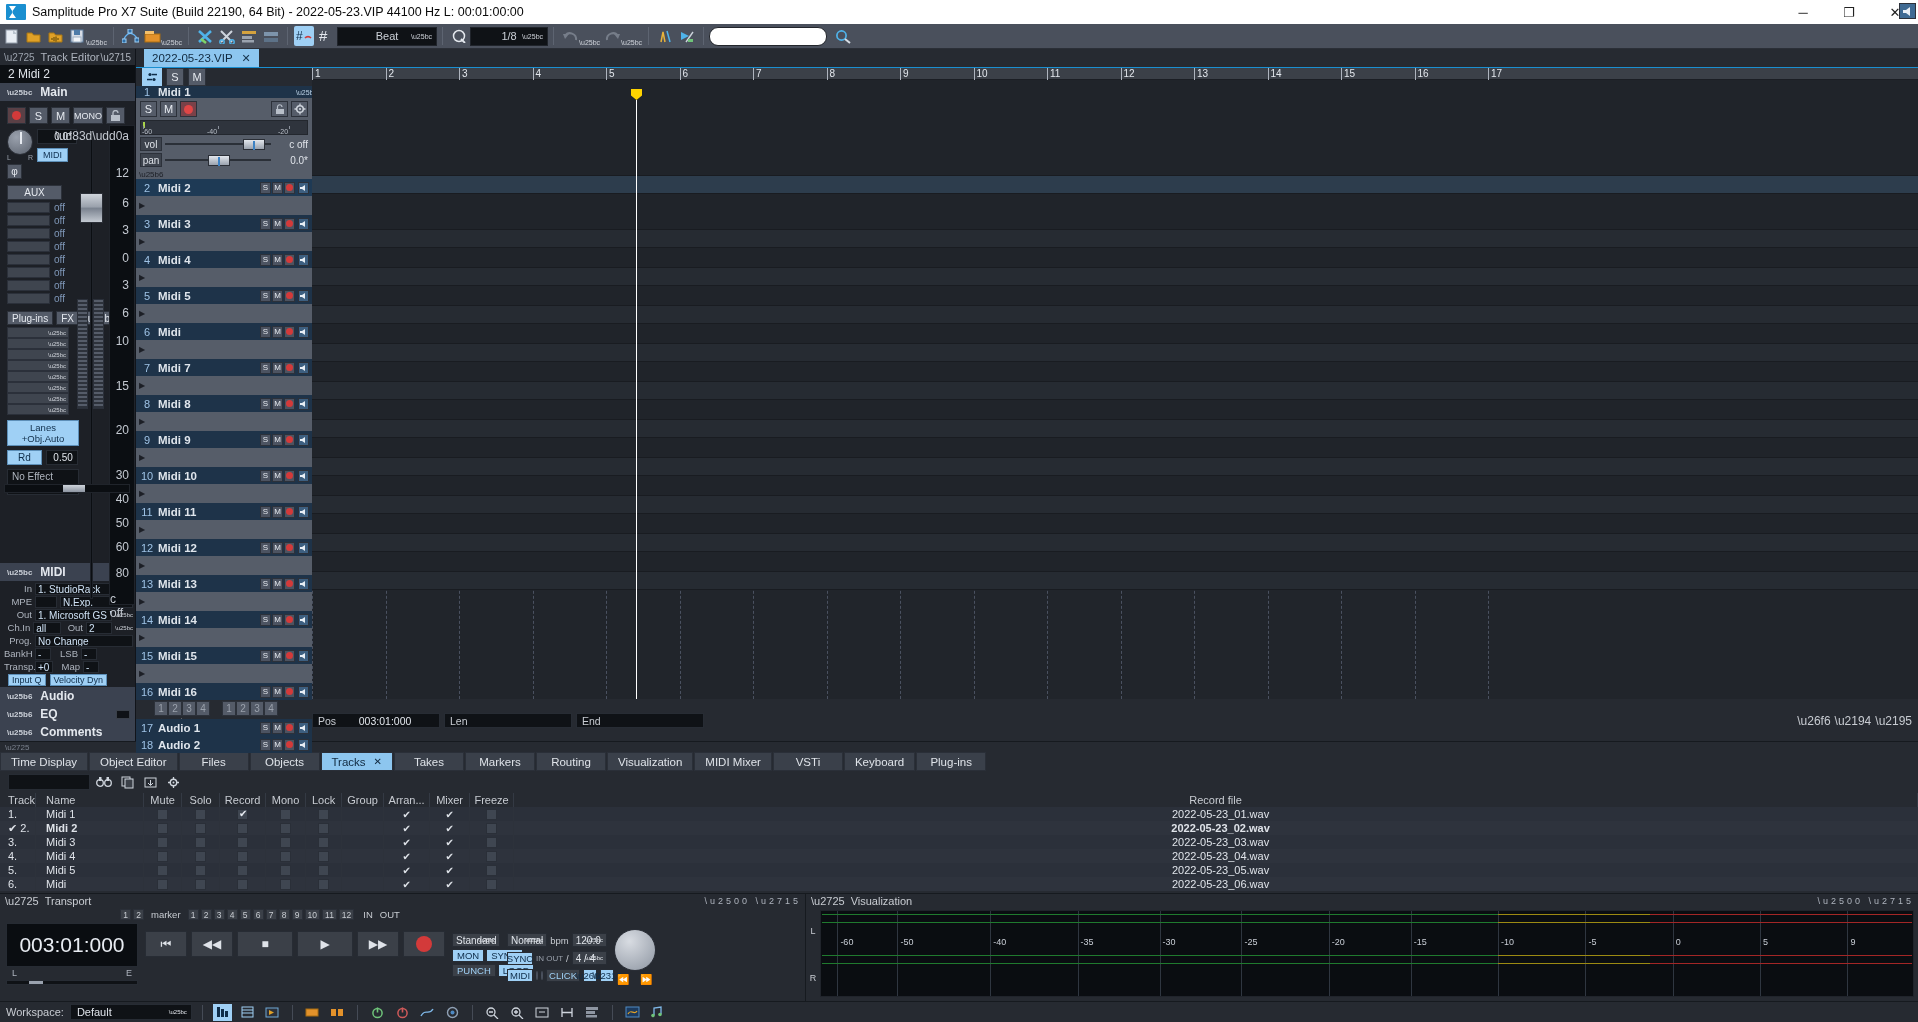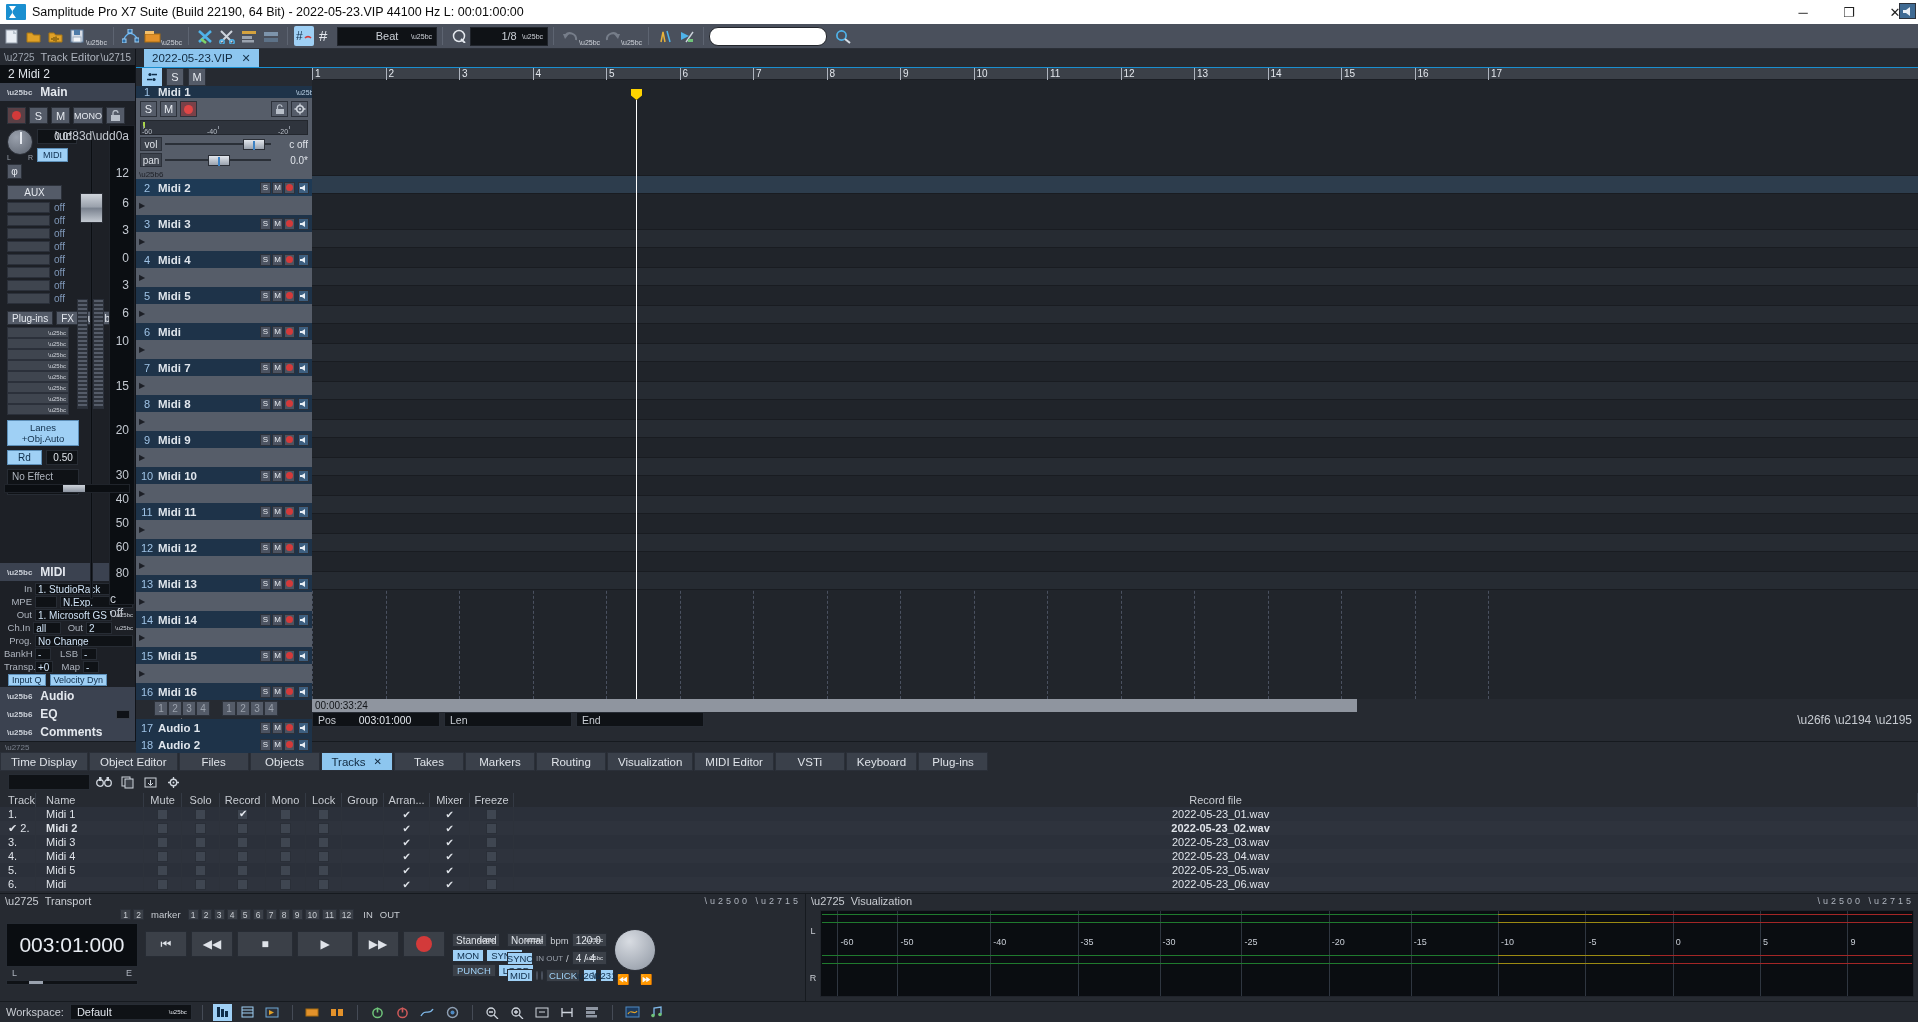--- a/index.html
+++ b/index.html
@@ -156,21 +156,21 @@
   .arrbot{ height:42px; background:#262a31; display:flex; align-items:flex-start; flex:0 0 42px; }
   .setupz{ width:176px; flex:0 0 176px; display:flex; gap:12px; padding:2px 0 0 18px;}
   .nbtns{ display:flex; flex-direction:column; align-items:center;}
   .nbtns .r{ display:flex; }
   .nbtns .n{ width:14px;height:15px;background:#545b68;border:1px solid #2c313a;display:flex;align-items:center;justify-content:center;font-size:10px;color:#9aa1ac;}
   .nbtns .lb{ font-size:10px; color:#c8ccd2; margin-top:1px;}
   .posbar{ flex:1 1 auto; padding-right:6px;}
   .scrollt{ height:13px; background:#8f959f; position:relative; }
   .scrollt .tc{ position:absolute; left:3px; top:0; font-size:10px; color:#121519; line-height:13px;}
   .scrollt .rt{ position:absolute; right:0; top:0; bottom:0; width:555px; background:#262a31;}
-  .posrow{ display:flex; gap:4px; margin-top:0; align-items:center;}
+  .posrow{ display:flex; gap:4px; margin-top:14px; align-items:center;}
   .posfield{ height:15px; background:#0f1216; border:1px solid #272c34; display:flex; align-items:center; font-size:10.5px; color:#e3e7ed; padding:0 5px; }
   .posfield .k{ color:#c8ccd2; }
   .posfield .v{ flex:1; text-align:center; }
 
   
   .dock{ flex:0 0 152px; background:#262a31; display:flex; flex-direction:column; border-top:1px solid #161a1f;}
   .dockgrip{ height:10px; display:flex; align-items:center; padding-left:5px; color:#7b828e; font-size:8px;}
   .docktabs{ height:19px; display:flex; align-items:center; gap:1px; }
   .dtab{ height:19px; min-width:70px; background:#3a404a; border:1px solid #2a2f38; color:#dfe3e9; font-size:11.5px;
          display:flex; align-items:center; justify-content:center; gap:8px; padding:0 10px;}
@@ -1089,24 +1089,20 @@
             <div class="r">
               <div class="n">1</div>
               <div class="n">2</div>
               <div class="n">3</div>
               <div class="n">4</div>
             </div>
             <div class="lb">zoom</div>
           </div>
         </div>
         <div class="posbar">
-          <div class="scrollt">
-            <span class="tc">00:00:33:24</span>
-            <span class="rt"></span>
-          </div>
           <div class="posrow">
             <div class="posfield" style="width:128px;">
               <span class="k">Pos</span>
               <span class="v">003:01:000</span>
             </div>
             <div class="posfield" style="width:128px;">
               <span class="k">Len</span>
               <span class="v"></span>
             </div>
             <div class="posfield" style="width:128px;">
@@ -1148,21 +1144,21 @@
         <div class="dtab">
           <span>Markers</span>
         </div>
         <div class="dtab">
           <span>Routing</span>
         </div>
         <div class="dtab">
           <span>Visualization</span>
         </div>
         <div class="dtab">
-          <span>MIDI Editor</span>
+          <span>MIDI Mixer</span>
         </div>
         <div class="dtab">
           <span>VSTi</span>
         </div>
         <div class="dtab">
           <span>Keyboard</span>
         </div>
         <div class="dtab">
           <span>Plug-ins</span>
         </div>

